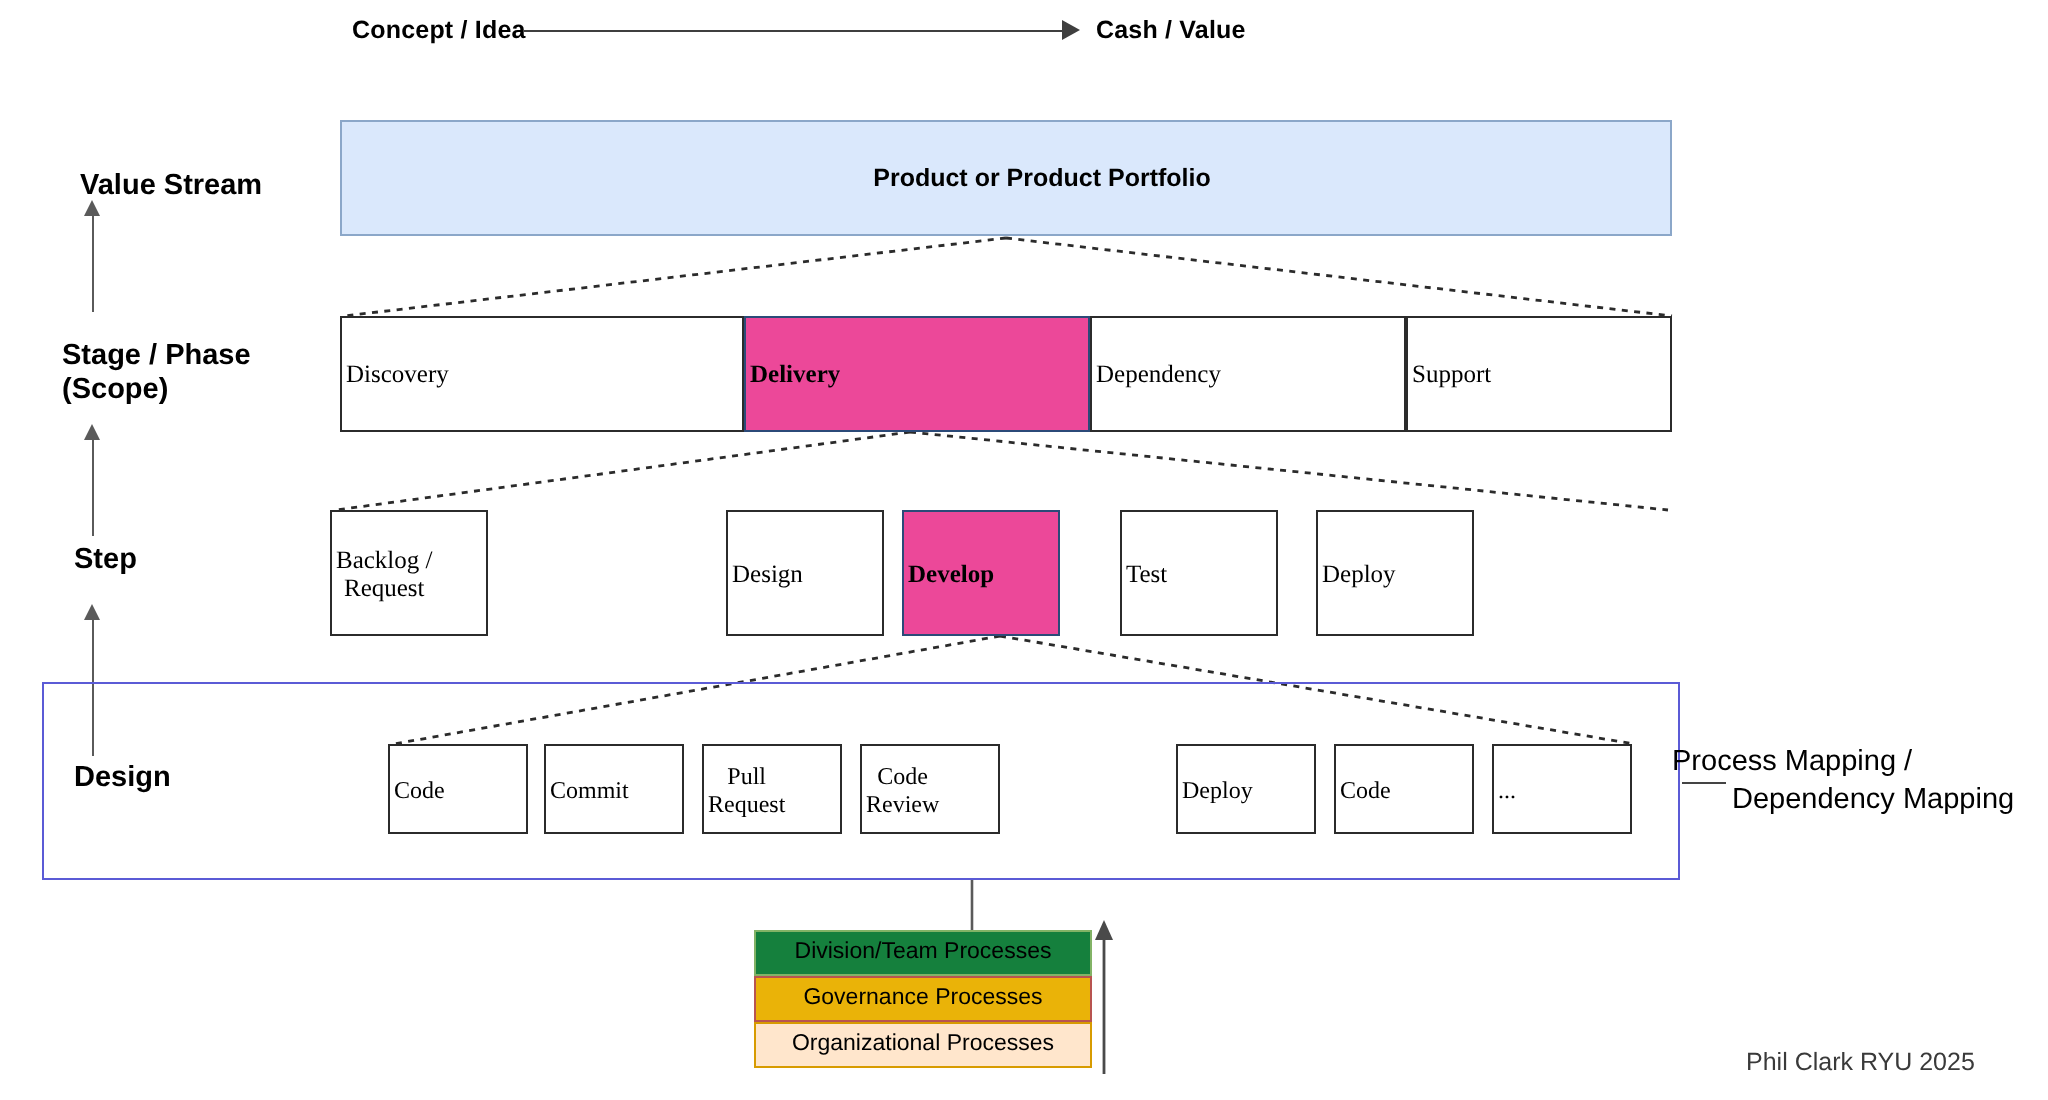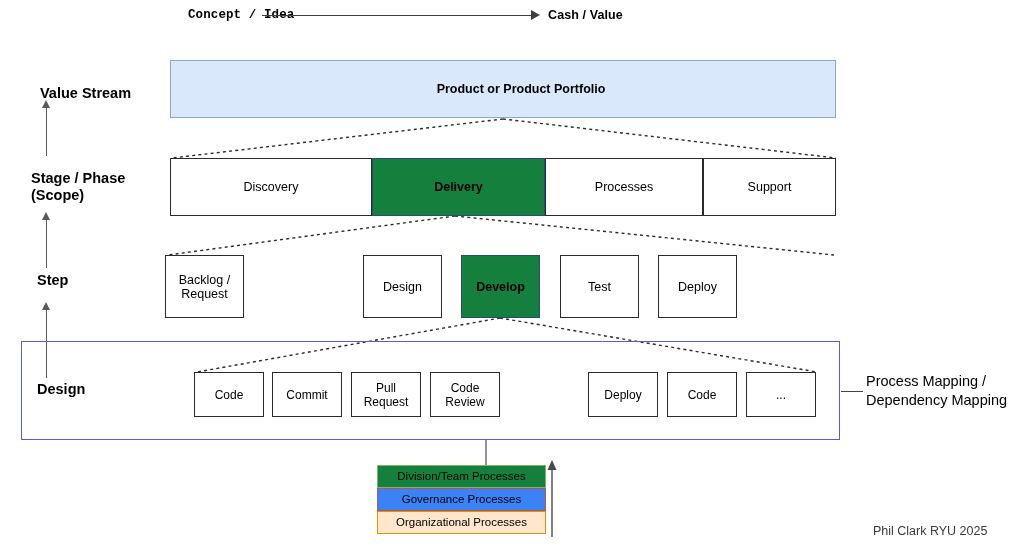--- a/index.html
+++ b/index.html
@@ -57,28 +57,29 @@
     border-right: 4.5px solid transparent;
   }
 
   
   .box {
     box-sizing: border-box;
     border: 1.3px solid #2b2b2b;
     background: #ffffff;
     display: flex;
     align-items: center;
-    justify-content: center;
+    justify-content: flex-start;
     text-align: center;
     font-size: 12px;
     line-height: 14px;
     padding: 2px;
+    font-family: Liberation Serif, serif;
   }
   .box.hl {
-    background: #15803d;
+    background: #ec4899;
     border-color: #2b4a78;
     font-weight: bold;
   }
   .vs-box {
     box-sizing: border-box;
     background: #dae8fc;
     border: 1.2px solid #8ba7c9;
     display: flex;
     align-items: center;
     justify-content: center;
@@ -110,21 +111,21 @@
     box-sizing: border-box;
     display: flex;
     align-items: center;
     justify-content: center;
     font-size: 11.5px;
     line-height: 13px;
     border-width: 1.2px;
     border-style: solid;
   }
   .org-green  { background: #15803d; border-color: #82b366; }
-  .org-pink   { background: #3b82f6; border-color: #b85450; }
+  .org-pink   { background: #eab308; border-color: #b85450; }
   .org-orange { background: #ffe6cc; border-color: #d79b00; }
 
   
   .credit {
     font-size: 12.5px;
     color: #3a3a3a;
     white-space: nowrap;
   }
 
   svg.overlay {
@@ -152,21 +153,21 @@
       <path d="M 500 318 L 197 372"></path>
       <path d="M 500 318 L 817 372"></path>
     </g>
 
     <line x1="486" y1="440" x2="486" y2="466" stroke="#5a5a5a" stroke-width="1.3"></line>
 
     <line x1="552" y1="537" x2="552" y2="468" stroke="#4a4a4a" stroke-width="1.4"></line>
     <polygon points="552,460 547.5,470 556.5,470" fill="#4a4a4a"></polygon>
   </svg>
 
-  <div class="abs flow-label" style="left:188px; top:8px;font-family:Liberation Mono, monospace;">Concept / Idea</div>
+  <div class="abs flow-label" style="left:176px; top:8px;">Concept / Idea</div>
   <div class="abs flow-line" style="left:262px; top:15px; width:270px;"></div>
   <div class="abs flow-head" style="left:531px; top:10px;"></div>
   <div class="abs flow-label" style="left:548px; top:8px;">Cash / Value</div>
 
   <div class="abs hier-label" style="left:40px; top:85px;">Value Stream</div>
 
   <div class="abs up-arrow-head" style="left:42px; top:100px;"></div>
   <div class="abs up-arrow-shaft" style="left:46px; top:108px; height:48px;"></div>
 
   <div class="abs hier-label" style="left:31px; top:170px;">Stage / Phase</div>
@@ -186,49 +187,49 @@
     <span>Product or Product Portfolio</span>
   </div>
 
   <div class="abs box stage-box" style="left:170px; top:158px; width:202px; height:58px;">
     <span>Discovery</span>
   </div>
   <div class="abs box stage-box hl" style="left:372px; top:158px; width:173px; height:58px;">
     <span>Delivery</span>
   </div>
   <div class="abs box stage-box" style="left:545px; top:158px; width:158px; height:58px;">
-    <span>Processes</span>
+    <span>Dependency</span>
   </div>
   <div class="abs box stage-box" style="left:703px; top:158px; width:133px; height:58px;">
     <span>Support</span>
   </div>
 
   <div class="abs box step-box" style="left:165px; top:255px; width:79px; height:63px;">
     <span>
       <span>Backlog /</span><br>
       <span>Request</span>
     </span>
   </div>
   <div class="abs box step-box" style="left:363px; top:255px; width:79px; height:63px;">
     <span>Design</span>
   </div>
-  <div class="abs box step-box hl" style="left:461px; top:255px; width:79px; height:63px;">
+  <div class="abs box step-box hl" style="left:451px; top:255px; width:79px; height:63px;">
     <span>Develop</span>
   </div>
   <div class="abs box step-box" style="left:560px; top:255px; width:79px; height:63px;">
     <span>Test</span>
   </div>
   <div class="abs box step-box" style="left:658px; top:255px; width:79px; height:63px;">
     <span>Deploy</span>
   </div>
 
   <div class="abs proc-container" style="left:21px; top:341px; width:819px; height:99px;"></div>
 
   <div class="abs leader" style="left:841px; top:391px; width:22px;"></div>
-  <div class="abs right-label" style="left:866px; top:372px;">Process Mapping /</div>
+  <div class="abs right-label" style="left:836px; top:372px;">Process Mapping /</div>
   <div class="abs right-label" style="left:866px; top:391px;">Dependency Mapping</div>
 
   <div class="abs box proc-box" style="left:194px; top:372px; width:70px; height:45px;">
     <span>Code</span>
   </div>
   <div class="abs box proc-box" style="left:272px; top:372px; width:70px; height:45px;">
     <span>Commit</span>
   </div>
   <div class="abs box proc-box" style="left:351px; top:372px; width:70px; height:45px;">
     <span>

